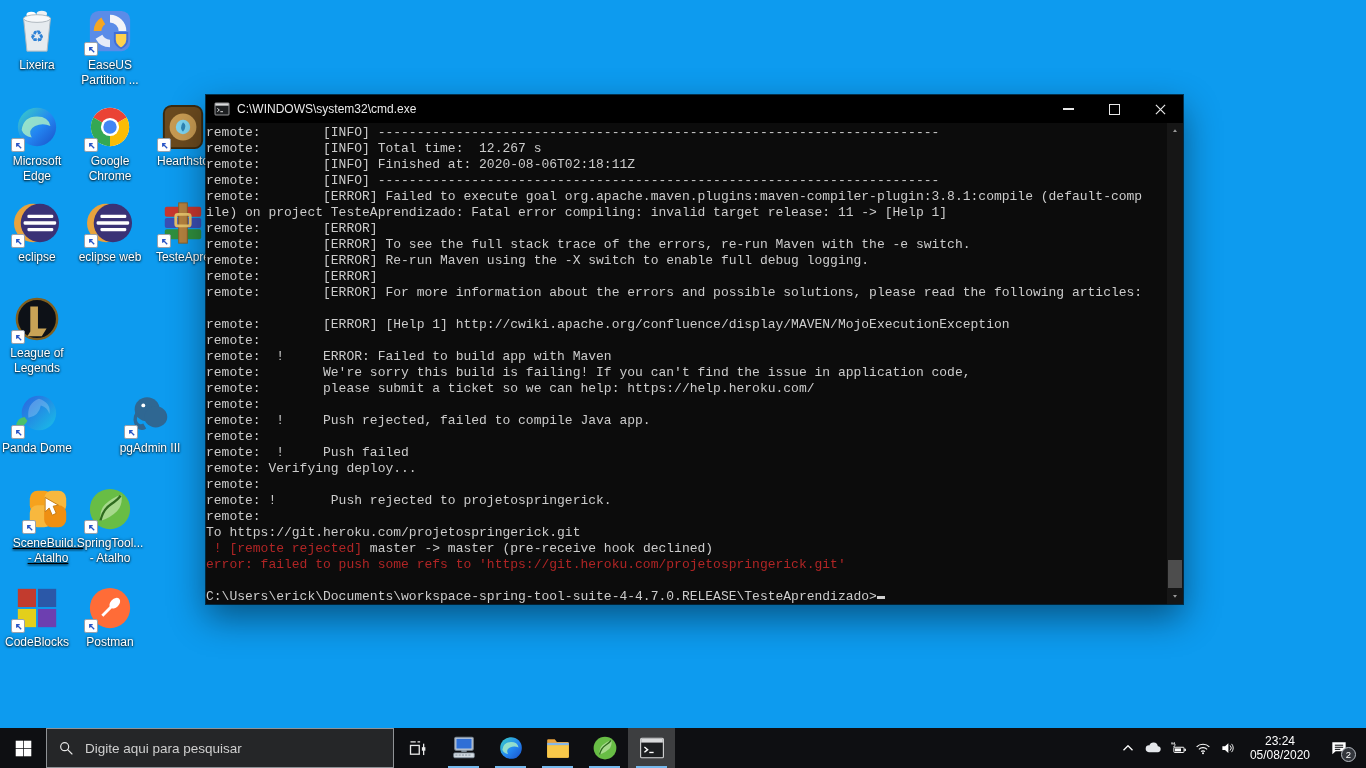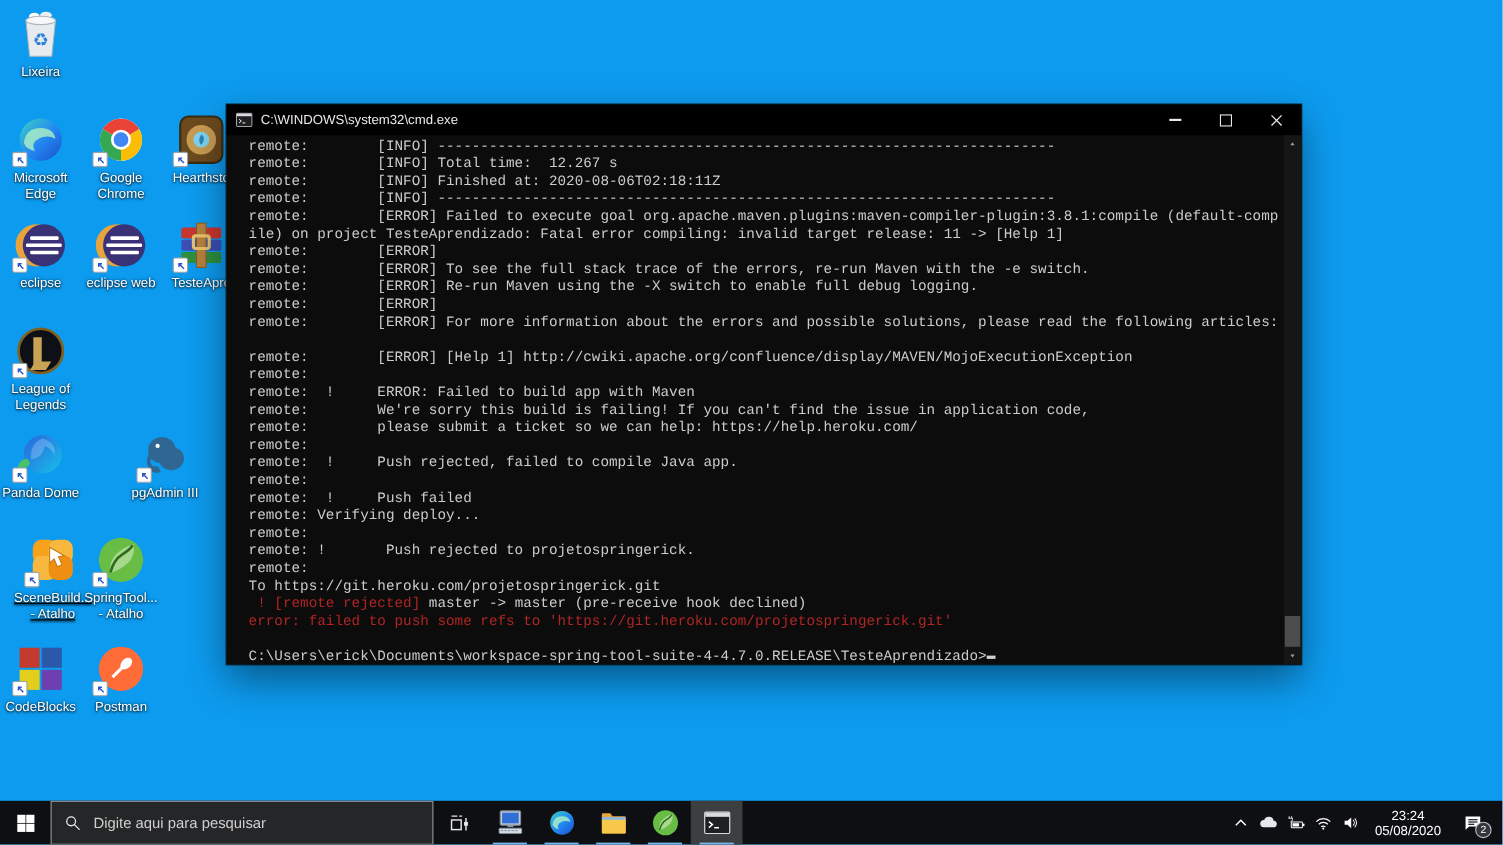--- a/index.html
+++ b/index.html
@@ -27,21 +27,21 @@
   .titlebar-icon{width:16px;height:16px;display:flex}
   .titlebar-icon svg{width:16px;height:16px}
   .tb-title{flex:1;color:#e9e9e9;font-size:12px;white-space:nowrap;overflow:hidden}
   .win-controls{display:flex;height:100%}
   .win-btn{width:46px;height:100%;display:flex;align-items:center;justify-content:center}
   .glyph-min{width:11px;height:1.5px;background:#e8e8e8}
   .glyph-max{width:9px;height:9px;border:1.2px solid #e8e8e8}
   .win-btn svg{width:11px;height:11px}
 
   .console{position:absolute;top:28px;left:0;right:16px;bottom:0;overflow:hidden;
-    padding:2px 0 0 20px;white-space:pre;color:var(--console-text,#cccccc);
+    padding:2px 0 0 0;white-space:pre;color:var(--console-text,#cccccc);
     font-family:"Liberation Mono","DejaVu Sans Mono",monospace;font-size:13px;line-height:16px}
   .cline{height:16px}
   .red{color:var(--console-red,#b02525)}
   .cursor{display:inline-block;width:8px;height:3px;background:#cfcfcf;transform:translateY(-1px)}
 
   .scrollbar{position:absolute;top:28px;right:0;bottom:0;width:16px;background:#161616}
   .sb-arrow{position:absolute;left:0;width:16px;height:14px;display:flex;align-items:center;justify-content:center}
   .sb-arrow.up{top:1px}.sb-arrow.down{bottom:1px}
   .sb-arrow svg{width:10px;height:8px}
   .sb-thumb{position:absolute;left:1px;width:14px;height:28px;bottom:16px;background:#4d4d4d}
@@ -85,20 +85,37 @@
           <svg viewBox="0 0 48 48">
             <ellipse cx="18" cy="7" rx="5" ry="3.2" fill="#fff"></ellipse>
             <ellipse cx="29" cy="6" rx="5.5" ry="3.2" fill="#eef1f3"></ellipse>
             <path d="M10 11 L38 11 L34.5 45 L13.5 45 Z" fill="#e6ebef" stroke="#aeb6bd"></path>
             <ellipse cx="24" cy="11" rx="14" ry="4" fill="#f6f8fa" stroke="#aeb6bd"></ellipse>
             <text x="24" y="35" font-size="17" text-anchor="middle" fill="#2e82d6">♻</text>
           </svg>
         </div>
         <div class="di-label">Lixeira</div>
       </div>
+      <div class="desk-icon" style="left: 74px; top: 8px;">
+        <div class="di-img">
+          <svg viewBox="0 0 48 48">
+            <rect x="3" y="3" width="42" height="42" rx="9" fill="#5a8ce8"></rect>
+            <path d="M24 7 a17 17 0 0 1 17 17 h-8 a9 9 0 0 0-9-9 z" fill="#f2f4f8"></path>
+            <path d="M7 24 a17 17 0 0 1 8-14 l4 7 a9 9 0 0 0-4 7 z" fill="#f5a623"></path>
+            <path d="M24 41 a17 17 0 0 1-15-9 l7-4 a9 9 0 0 0 8 5 z" fill="#f2f4f8" opacity=".92"></path>
+            <path d="M29 26 h13 v7 c0 6-6.5 9-6.5 9 s-6.5-3-6.5-9 z" fill="#ffd24d" stroke="#3f6fd8" stroke-width="2"></path>
+          </svg>
+          <span class="shortcut-arrow">
+            <svg viewBox="0 0 14 14">
+              <path d="M11.5 11.5 L5.2 5.2 M5.2 9.4 V5.2 h4.2" stroke="#2a56c6" stroke-width="1.8" fill="none"></path>
+            </svg>
+          </span>
+        </div>
+        <div class="di-label">EaseUS Partition ...</div>
+      </div>
       <div class="desk-icon" style="left: 1px; top: 104px;">
         <div class="di-img">
           <svg viewBox="0 0 48 48">
             <defs>
               <linearGradient id="egr" x1="0" y1="0" x2="1" y2="1">
                 <stop offset="0" stop-color="#3bd1c4"></stop>
                 <stop offset=".55" stop-color="#2386f2"></stop>
                 <stop offset="1" stop-color="#1a50c8"></stop>
               </linearGradient>
             </defs>

